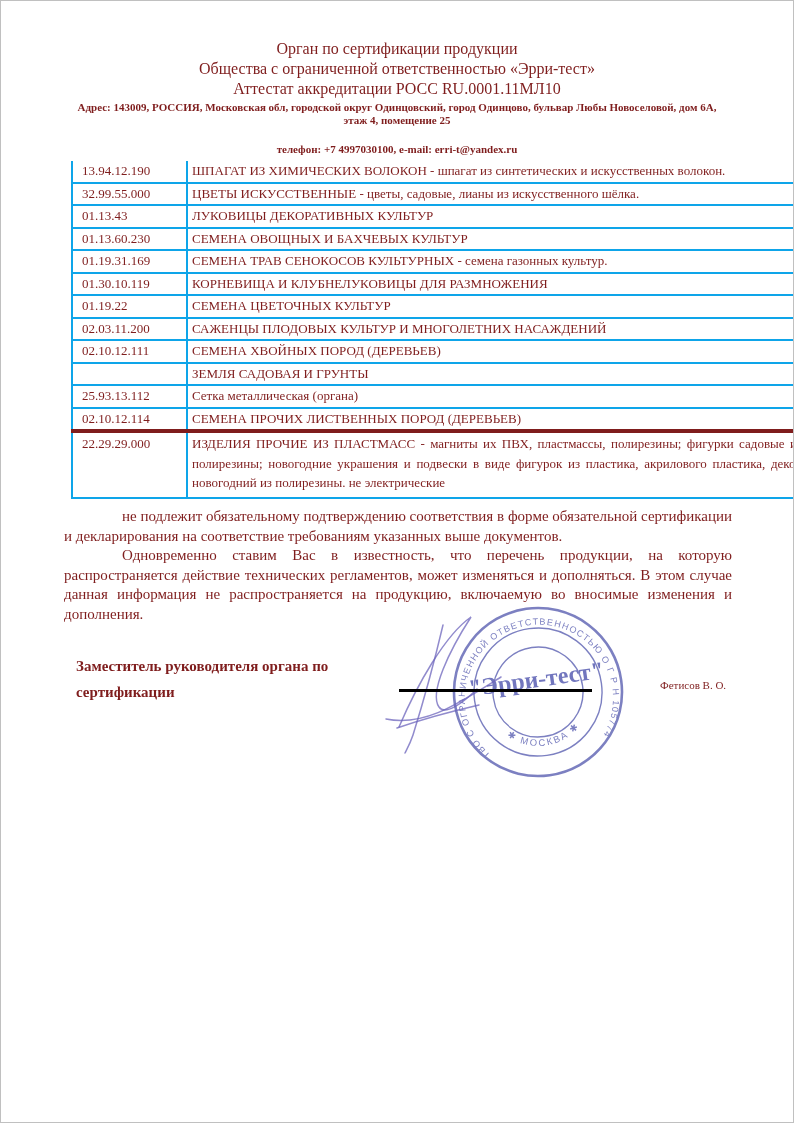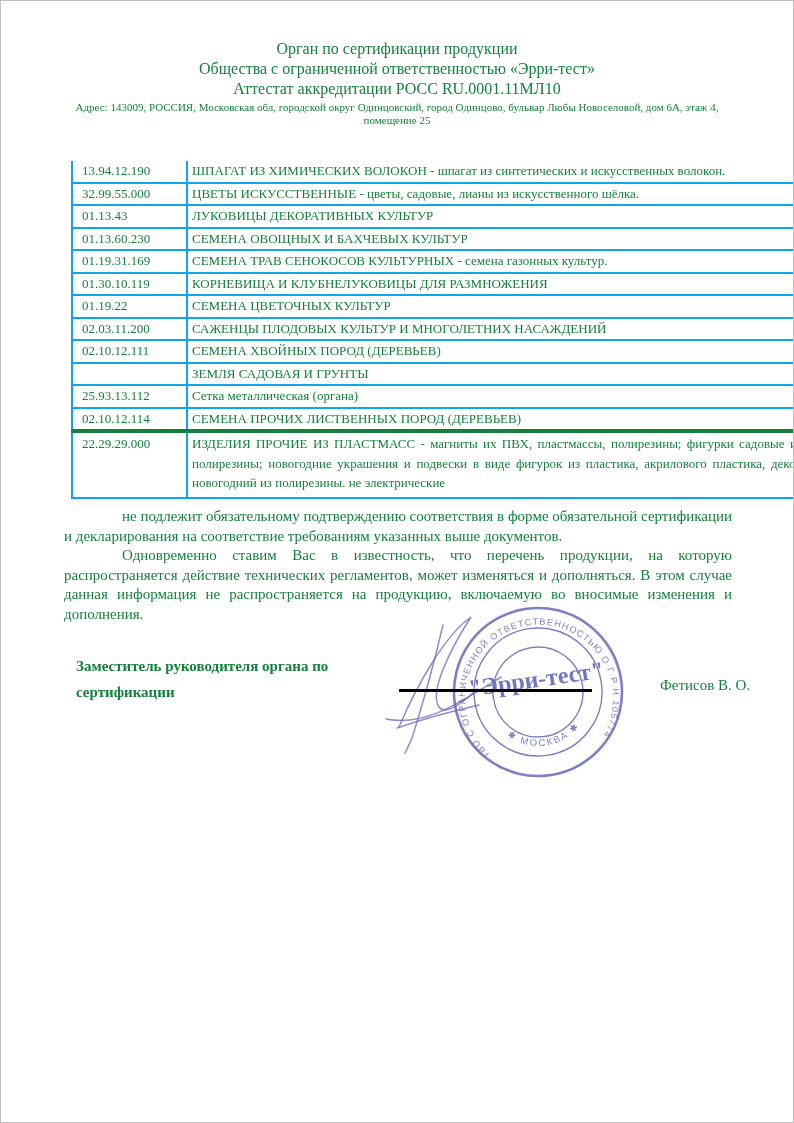--- a/index.html
+++ b/index.html
@@ -5,82 +5,83 @@
   * { margin: 0; padding: 0; box-sizing: border-box; }
   html, body { background: #888; }
   .page {
     position: relative;
     width: 794px;
     height: 1123px;
     margin: 0 auto;
     background: #fff;
     border: 1px solid #c0c0c0;
     font-family: "Liberation Serif", serif;
-    color: #15803d;
+    color: #7f1d1d;
     overflow: hidden;
   }
   
   .header { position: absolute; top: 38px; left: 0; width: 100%; text-align: center; }
   .header .t-line { font-size: 16px; line-height: 20px; }
   .header .addr {
     width: 660px; margin: 2px auto 16px;
-    font-size: 11px; font-weight: normal; line-height: 13px;
+    font-size: 11px; font-weight: bold; line-height: 13px;
   }
   .header .contact {
     margin-top: 10px; font-size: 11px; font-weight: bold; line-height: 13px;
   }
   
   .codes-table {
     position: absolute; top: 160px; left: 70px; width: 737px;
     border-collapse: collapse; table-layout: fixed;
     font-size: 13px;
   }
   .codes-table td {
     border: 2px solid #0ea5e9;
     vertical-align: top;
     line-height: 19.5px;
     padding: 0 4px 1px 4px;
   }
   .codes-table td.code { width: 115px; padding-left: 9px; }
   .codes-table tr:first-child td { border-top: none; }
   .codes-table tr.justified td.desc { text-align: justify; }
-  .codes-table tr.gap-row td { border-top: 4px solid #15803d; padding-top: 1px; padding-bottom: 4px; }
+  .codes-table tr.gap-row td { border-top: 4px solid #7f1d1d; padding-top: 1px; padding-bottom: 4px; }
   
   .body-text {
     position: absolute; top: 506px; left: 63px; width: 668px;
     font-size: 15px; line-height: 19.6px; text-align: justify;
   }
   .body-text p { text-indent: 58px; }
   
   .sig-position {
     position: absolute; top: 652px; left: 75px; width: 310px;
     font-size: 15px; line-height: 26px; font-weight: bold;
   }
   .sig-line {
     position: absolute; top: 688px; left: 398px; width: 193px;
     border-top: 3px solid #000; z-index: 3;
   }
   .sig-name {
     position: absolute; top: 674px; left: 659px;
-    font-size: 15px; line-height: 20px; z-index: 3;
+    font-size: 11px; line-height: 20px; z-index: 3;
   }
   
   .stamp { position: absolute; top: 600px; left: 446px; width: 182px; height: 182px; z-index: 1; }
   .scribble { position: absolute; top: 606px; left: 382px; width: 132px; height: 148px; z-index: 2; }
 </style>
 </head>
 <body>
 
 <div class="page">
 
   <div class="header">
     <div class="t-line">Орган по сертификации продукции</div>
     <div class="t-line">Общества с ограниченной ответственностью «Эрри-тест»</div>
     <div class="t-line">Аттестат аккредитации РОСС RU.0001.11МЛ10</div>
     <div class="addr">Адрес: 143009, РОССИЯ, Московская обл, городской округ Одинцовский, город Одинцово, бульвар Любы Новоселовой, дом 6А, этаж 4, помещение 25</div>
+    <div class="contact">телефон: +7 4997030100, e-mail: erri-t@yandex.ru</div>
   </div>
 
   <table class="codes-table">
     <tbody>
       <tr class="justified">
         <td class="code">13.94.12.190</td>
         <td class="desc">ШПАГАТ ИЗ ХИМИЧЕСКИХ ВОЛОКОН - шпагат из синтетических и искусственных волокон.</td>
       </tr>
       <tr>
         <td class="code">32.99.55.000</td>

